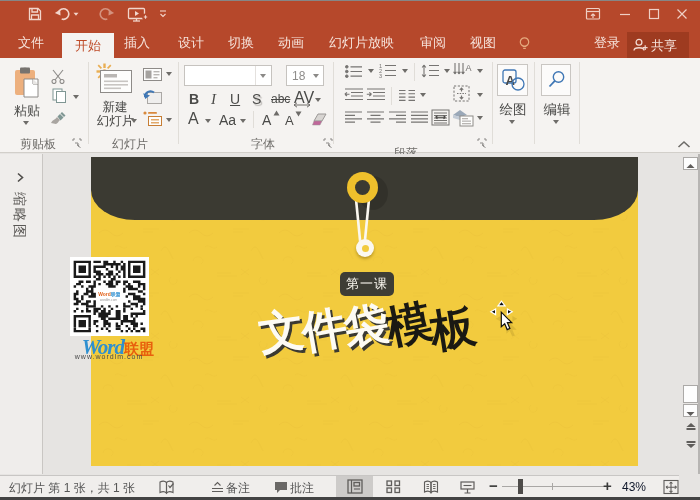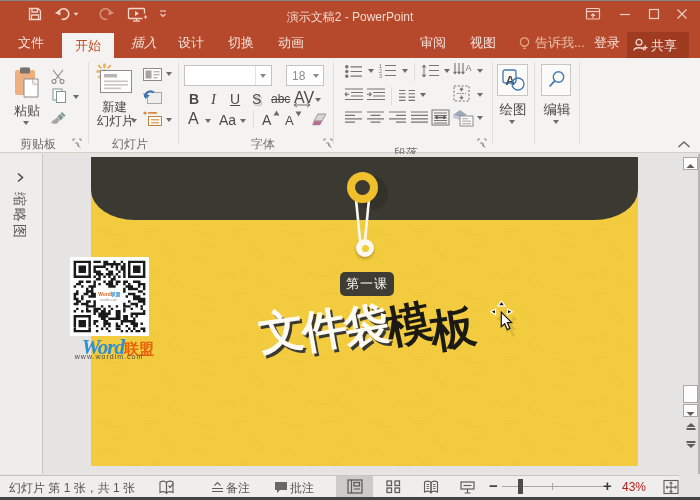--- a/index.html
+++ b/index.html
@@ -53,21 +53,20 @@
 
 
 #statusbar { position:absolute; left:0; top:475px; width:679px; height:22px; background:#F0EEEC; border-top:1px solid #C8C6C4; font-size:12px; color:#565656; }
 #bottomstrip { position:absolute; left:0; top:497px; width:700px; height:3px; background:#434343; }
 </style>
 </head>
 <body>
 <div id="app">
   <div id="topline"></div>
   <div id="titlebar">
-    <div id="title-text">演示文稿2 - PowerPoint</div>
     <svg class="qat" style="left:27px;" width="16" height="16" viewBox="0 0 16 16" fill="none" stroke="#F2D5CB" stroke-width="1.3">
       <path d="M2.5 2.5 H11 L13.5 5 V13.5 H2.5 Z"></path>
         <path d="M5 2.5 V6 H10.5 V2.5"></path>
         <path d="M4.5 13.5 V9 H11.5 V13.5"></path>
     </svg>
     <svg class="qat" style="left:53px;" width="26" height="16" viewBox="0 0 26 16" fill="none">
       <path d="M5.5 6.2 A5.3 5.3 0 1 1 8.7 13" stroke="#F2D5CB" stroke-width="1.6"></path>
       <path d="M1.9 6.9 L7.2 3.6 L7.5 9.4 Z" fill="#F2D5CB"></path>
       <path d="M20.5 6.8 L25.5 6.8 L23 9.8 Z" fill="#F2D5CB"></path>
     </svg>
@@ -98,32 +97,32 @@
     <svg class="qat" style="left:647px; top:6px;" width="14" height="15" viewBox="0 0 14 15" fill="none">
         <rect x="2.5" y="2.5" width="9" height="9" stroke="#EFCFC4" stroke-width="1.2"></rect>
       </svg>
     <svg class="qat" style="left:675px; top:6px;" width="14" height="15" viewBox="0 0 14 15">
         <path d="M2.5 2.5 L11.5 11.5 M11.5 2.5 L2.5 11.5" stroke="#EFCFC4" stroke-width="1.2"></path>
       </svg>
   </div>
   <div id="tabrow">
     <div class="tab" style="left:18px; width:26px;">文件</div>
     <div class="tab" id="tab-home" style="left:62px; width:52px;">开始</div>
-    <div class="tab" style="left:131px; width:26px;font-style:italic;">插入</div>
+    <div class="tab" style="left:124px; width:26px;">插入</div>
     <div class="tab" style="left:178px; width:26px;">设计</div>
     <div class="tab" style="left:228px; width:26px;">切换</div>
     <div class="tab" style="left:278px; width:26px;">动画</div>
+    <div class="tab" style="left:329px; width:65px;">幻灯片放映</div>
     <div class="tab" style="left:420px; width:26px;">审阅</div>
     <div class="tab" style="left:470px; width:26px;">视图</div>
     <div class="tab" style="left:594px; width:26px;">登录</div>
     <svg style="position:absolute; left:518px; top:8px;" width="13" height="16" viewBox="0 0 13 16" fill="none" stroke="#E5A97E" stroke-width="1.2">
       <circle cx="6.5" cy="6" r="4.2"></circle>
         <path d="M4.8 10.5 H8.2 M5.2 12.3 H7.8"></path>
     </svg>
-    <div class="tab" style="left:535px; width:60px; color:#ECBFA8; text-align:left;">告诉我...</div>
     <div style="position:absolute; left:627px; top:4px; width:62px; height:26px; background:#9E3B20;">
       <svg style="position:absolute; left:5px; top:5px;" width="17" height="16" viewBox="0 0 17 16" fill="none" stroke="#F3DBD2" stroke-width="1.3">
         <circle cx="7" cy="5.2" r="2.9"></circle>
         <path d="M2 13.5 C2 9.8 12 9.8 12 13.5"></path>
         <path d="M13.2 8.2 V13 M10.8 10.6 H15.6" stroke-width="1.2"></path>
       </svg>
       <div style="position:absolute; left:24px; top:5px; font-size:13px; color:#F6E3DB;">共享</div>
     </div>
   </div>
   <div id="ribbon">
@@ -174,21 +173,21 @@
       <path d="M14.2 15.4 L11 12.2 L12.2 11 L15.4 14.2 Z"></path>
         </g>
     </svg>
     <svg class="ricon" style="left:100px; top:12px;" width="32" height="23" viewBox="0 0 32 23">
       <rect x="0.5" y="0.5" width="31" height="22" fill="#FDFDFC" stroke="#8E8B88"></rect>
       <rect x="4" y="4" width="13" height="3.5" fill="#B9B6B3"></rect>
       <rect x="4" y="10.5" width="24" height="1.6" fill="#C8C5C2"></rect>
       <rect x="4" y="14" width="24" height="1.6" fill="#C8C5C2"></rect>
       <rect x="4" y="17.5" width="17" height="1.6" fill="#C8C5C2"></rect>
     </svg>
-    <div class="rtxt" style="left:102px; top:41px; width:26px; ">新建</div>
+    <div class="rtxt" style="left:102px; top:41px; width:26px; text-align:center;">新建</div>
     <div class="rtxt" style="left:96px; top:55px; width:39px; text-align:center;">幻灯片</div>
     <div class="dd" style="left:131px; top:61px;"></div>
     <svg class="ricon" style="left:143px; top:10px;" width="19" height="13" viewBox="0 0 19 13">
       <rect x="0.5" y="0.5" width="18" height="12" fill="#FDFDFC" stroke="#8E8B88"></rect>
       <rect x="2.5" y="2.5" width="6" height="8" fill="#A5A29F"></rect>
       <rect x="10.5" y="3" width="6" height="1.4" fill="#B9B6B3"></rect>
       <rect x="10.5" y="6" width="6" height="1.4" fill="#B9B6B3"></rect>
       <rect x="10.5" y="9" width="4" height="1.4" fill="#B9B6B3"></rect>
     </svg>
     <div class="dd" style="left:166px; top:14px;"></div>
@@ -481,21 +480,21 @@
     <svg style="position:absolute; left:460px; top:4px;" width="15" height="15" viewBox="0 0 15 15" fill="none" stroke="#5F5D5B" stroke-width="1.2">
       <rect x="1" y="2" width="13" height="7"></rect>
         <path d="M3.5 5.5 H11.5" stroke-width="1.1"></path>
       <path d="M7.5 9 V13 M4.5 13 H10.5"></path>
     </svg>
     <div style="position:absolute; left:489px; top:1px; font-weight:bold; font-size:15px; color:#3a3a3a;">−</div>
     <div style="position:absolute; left:502px; top:10px; width:102px; height:1px; background:#A9A7A5;"></div>
     <div style="position:absolute; left:552px; top:7px; width:1px; height:7px; background:#A9A7A5;"></div>
     <div style="position:absolute; left:518px; top:3px; width:5px; height:15px; background:#4E4C4A;"></div>
     <div style="position:absolute; left:603px; top:1px; font-weight:bold; font-size:15px; color:#3a3a3a;">+</div>
-    <div style="position:absolute; left:622px; top:4px; color:#b91c1c;">43%</div>
+    <div style="position:absolute; left:622px; top:4px; color:#0f172a;">43%</div>
     <svg style="position:absolute; left:663px; top:3px;" width="17" height="16" viewBox="0 0 17 16" fill="none" stroke="#5F5D5B" stroke-width="1.1">
       <rect x="1" y="1.5" width="14" height="13"></rect>
       <path d="M8 3 V13.5 M3 8.2 H13.5" stroke-dasharray="0"></path>
       <path d="M8 3 L6.6 4.7 M8 3 L9.4 4.7 M8 13.5 L6.6 11.8 M8 13.5 L9.4 11.8 M3 8.2 L4.7 6.8 M3 8.2 L4.7 9.6 M13.5 8.2 L11.8 6.8 M13.5 8.2 L11.8 9.6"></path>
     </svg>
   </div>
   <div id="bottomstrip"></div>
 </div>
 
 </body></html>

